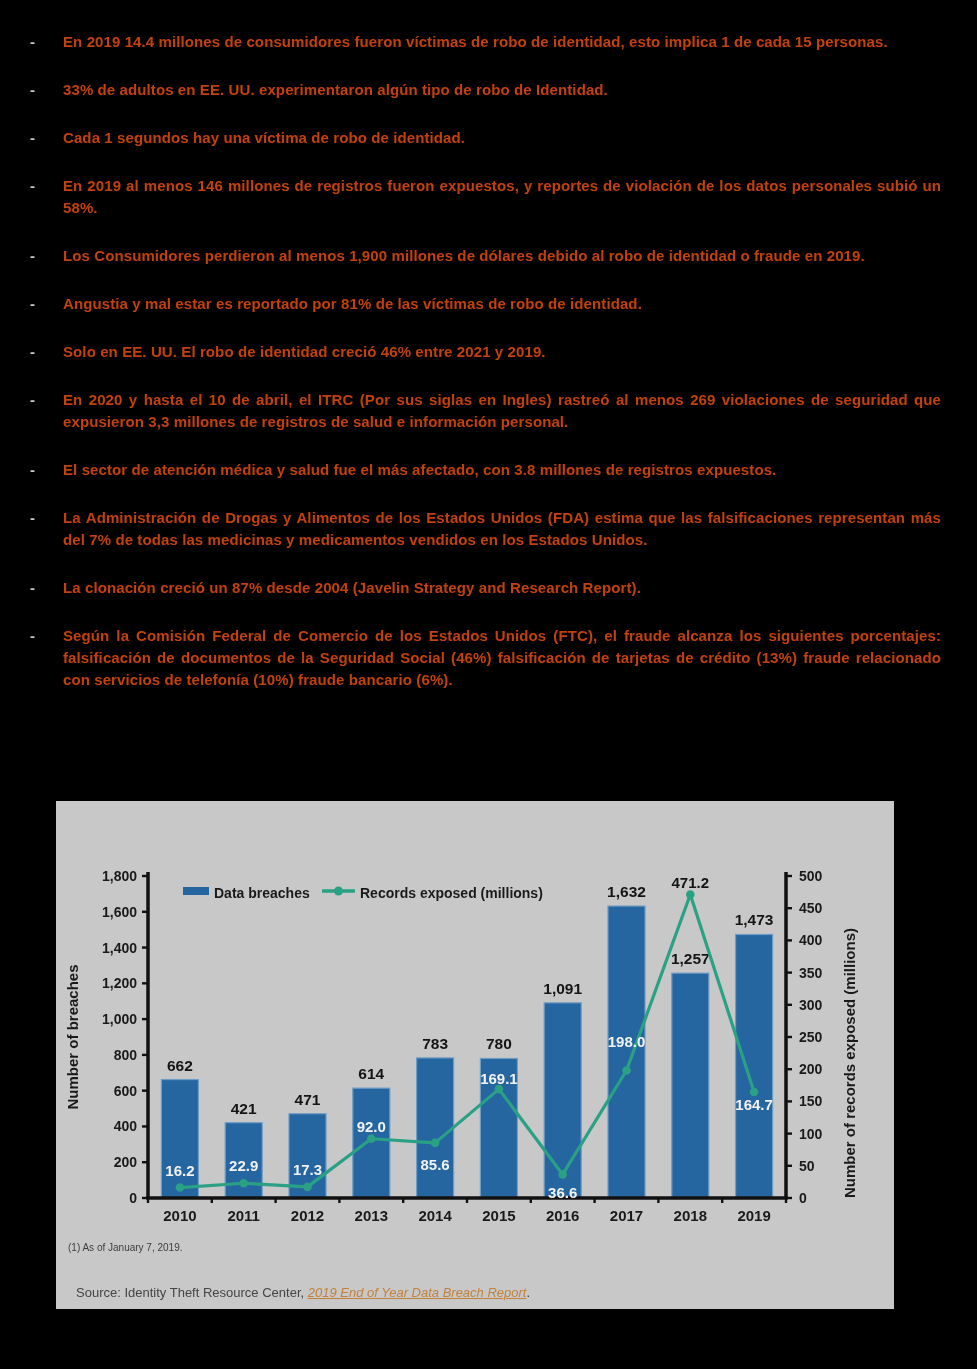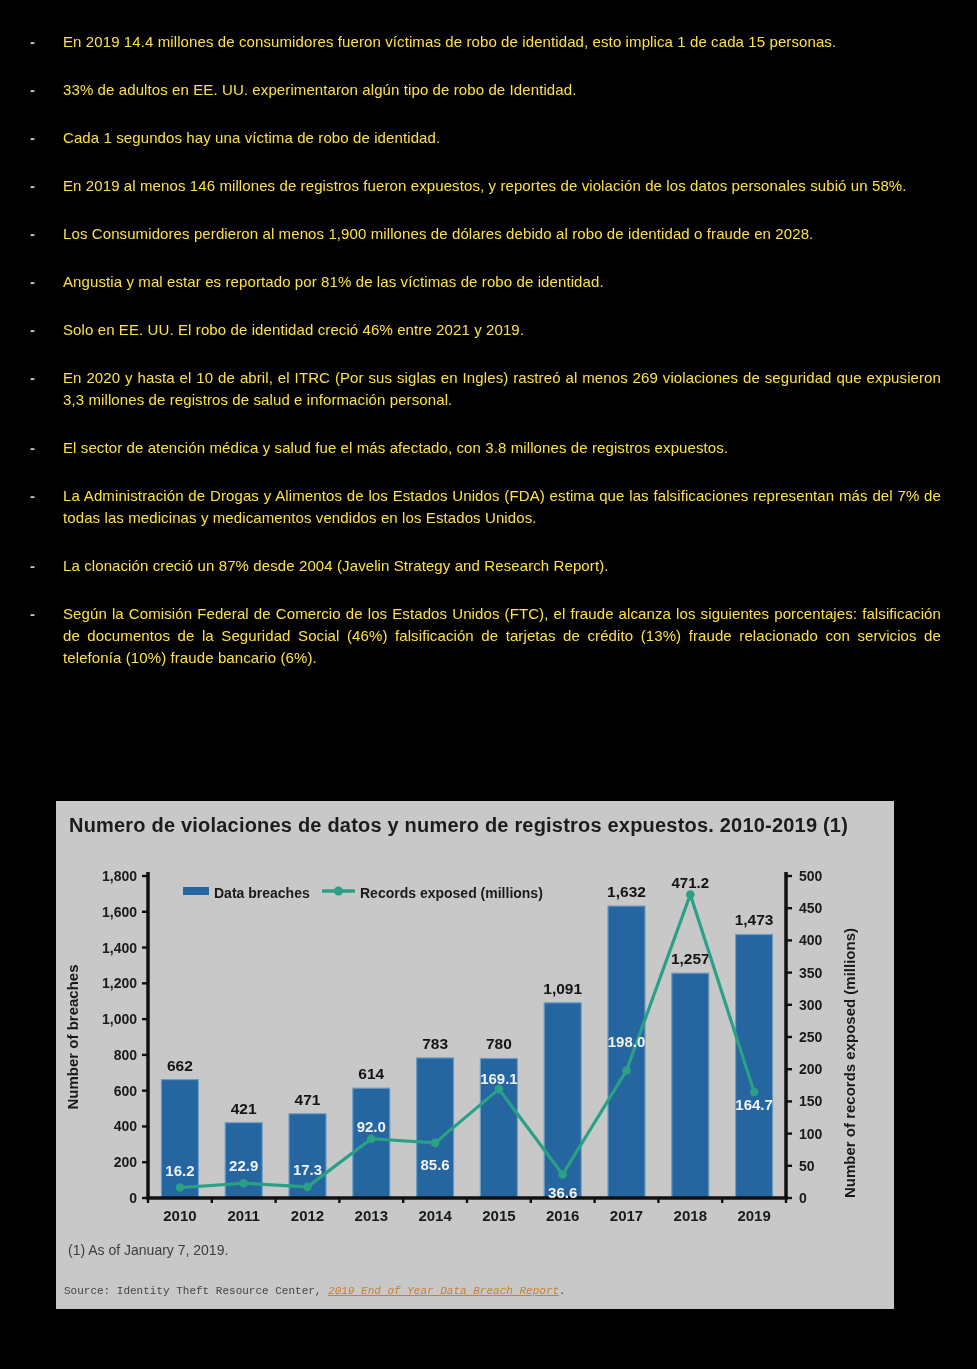--- a/index.html
+++ b/index.html
@@ -3,38 +3,38 @@
 <meta charset="utf-8">
 <style>
   html,body{margin:0;padding:0;background:#000;}
   .page{position:relative;width:977px;height:1369px;background:#000;overflow:hidden;
         font-family:"Liberation Sans",sans-serif;}
   
   .bullets{list-style:none;margin:0;padding:31px 36px 0 30px;}
   .bullets li{display:flex;margin-bottom:26px;}
   .bullets li.gap-lg{margin-top:20px;}
   .dash{flex:0 0 33px;color:#c9c9c9;font-weight:700;font-size:15px;line-height:22px;}
-  .btext{flex:1;color:#fde047;font-weight:400;font-size:15px;line-height:22px;
+  .btext{flex:1;color:#c2410c;font-weight:700;font-size:15px;line-height:22px;
          text-align:justify;letter-spacing:.1px;}
   
   .chart-panel{position:absolute;left:56px;top:801px;width:838px;height:508px;
                background:#c8c8c8;}
   .chart-title{position:absolute;left:13px;top:13px;width:812px;
                font-size:20px;font-weight:700;color:#1c1c1c;letter-spacing:.2px;}
   #chart-svg{position:absolute;left:0;top:0;}
   #chart-svg text{font-family:"Liberation Sans",sans-serif;}
   #chart-svg .tick{font-size:14px;font-weight:700;fill:#1a1a1a;}
   #chart-svg .cat{font-size:15px;font-weight:700;fill:#1a1a1a;}
   #chart-svg .barlab{font-size:15.5px;font-weight:700;fill:#141414;}
   #chart-svg .linelab{font-size:15px;font-weight:700;fill:#f2f2f2;}
   #chart-svg .linelab-dark{font-size:15px;font-weight:700;fill:#141414;}
   #chart-svg .legend{font-size:14px;font-weight:700;fill:#1a1a1a;}
   #chart-svg .axis-title{font-size:15px;font-weight:700;fill:#1a1a1a;}
-  .footnote{position:absolute;left:12px;top:441px;font-size:14px;color:#3e3e3e;}
-  .source{position:absolute;left:8px;top:484px;font-size:11px;color:#454545;font-family:Liberation Mono, monospace;}
+  .footnote{position:absolute;left:12px;top:441px;font-size:10px;color:#3e3e3e;}
+  .source{position:absolute;left:20px;top:484px;font-size:13px;color:#454545;}
   .source-link{color:#c2813c;font-style:italic;text-decoration:underline;}
 </style>
 </head>
 <body>
 
 <div class="page">
   <ul class="bullets">
     <li>
         <span class="dash">-</span>
         <div class="btext">En 2019 14.4 millones de consumidores fueron víctimas de robo de identidad, esto implica 1 de cada 15 personas.</div>
@@ -46,21 +46,21 @@
     <li>
         <span class="dash">-</span>
         <div class="btext">Cada 1 segundos hay una víctima de robo de identidad.</div>
       </li>
     <li>
         <span class="dash">-</span>
         <div class="btext">En 2019 al menos 146 millones de registros fueron expuestos, y reportes de violación de los datos personales subió un 58%.</div>
       </li>
     <li>
         <span class="dash">-</span>
-        <div class="btext">Los Consumidores perdieron al menos 1,900 millones de dólares debido al robo de identidad o fraude en 2028.</div>
+        <div class="btext">Los Consumidores perdieron al menos 1,900 millones de dólares debido al robo de identidad o fraude en 2019.</div>
       </li>
     <li>
         <span class="dash">-</span>
         <div class="btext">Angustia y mal estar es reportado por 81% de las víctimas de robo de identidad.</div>
       </li>
     <li>
         <span class="dash">-</span>
         <div class="btext">Solo en EE. UU. El robo de identidad creció 46% entre 2021 y 2019.</div>
       </li>
     <li>
@@ -79,21 +79,20 @@
         <span class="dash">-</span>
         <div class="btext">La clonación creció un 87% desde 2004 (Javelin Strategy and Research Report).</div>
       </li>
     <li class="gap-lg">
         <span class="dash">-</span>
         <div class="btext">Según la Comisión Federal de Comercio de los Estados Unidos (FTC), el fraude alcanza los siguientes porcentajes: falsificación de documentos de la Seguridad Social (46%) falsificación de tarjetas de crédito (13%) fraude relacionado con servicios de telefonía (10%) fraude bancario (6%).</div>
       </li>
   </ul>
 
   <div class="chart-panel">
-    <div class="chart-title">Numero de violaciones de datos y numero de registros expuestos. 2010-2019 (1)</div>
     <svg id="chart-svg" width="838" height="430">
         <rect x="105.4" y="278.5755555555556" width="37" height="118.42444444444442" fill="#2565a0" stroke="#6d9cc4" stroke-width="1.2"></rect>
         <rect x="169.20000000000002" y="321.6877777777778" width="37" height="75.3122222222222" fill="#2565a0" stroke="#6d9cc4" stroke-width="1.2"></rect>
         <rect x="233" y="312.74333333333334" width="37" height="84.25666666666666" fill="#2565a0" stroke="#6d9cc4" stroke-width="1.2"></rect>
         <rect x="296.79999999999995" y="287.1622222222222" width="37" height="109.83777777777777" fill="#2565a0" stroke="#6d9cc4" stroke-width="1.2"></rect>
         <rect x="360.59999999999997" y="256.93" width="37" height="140.07" fill="#2565a0" stroke="#6d9cc4" stroke-width="1.2"></rect>
         <rect x="424.4" y="257.4666666666667" width="37" height="139.5333333333333" fill="#2565a0" stroke="#6d9cc4" stroke-width="1.2"></rect>
         <rect x="488.19999999999993" y="201.8322222222222" width="37" height="195.1677777777778" fill="#2565a0" stroke="#6d9cc4" stroke-width="1.2"></rect>
         <rect x="551.9999999999999" y="105.05333333333334" width="37" height="291.94666666666666" fill="#2565a0" stroke="#6d9cc4" stroke-width="1.2"></rect>
         <rect x="615.8" y="172.13666666666666" width="37" height="224.86333333333334" fill="#2565a0" stroke="#6d9cc4" stroke-width="1.2"></rect>

